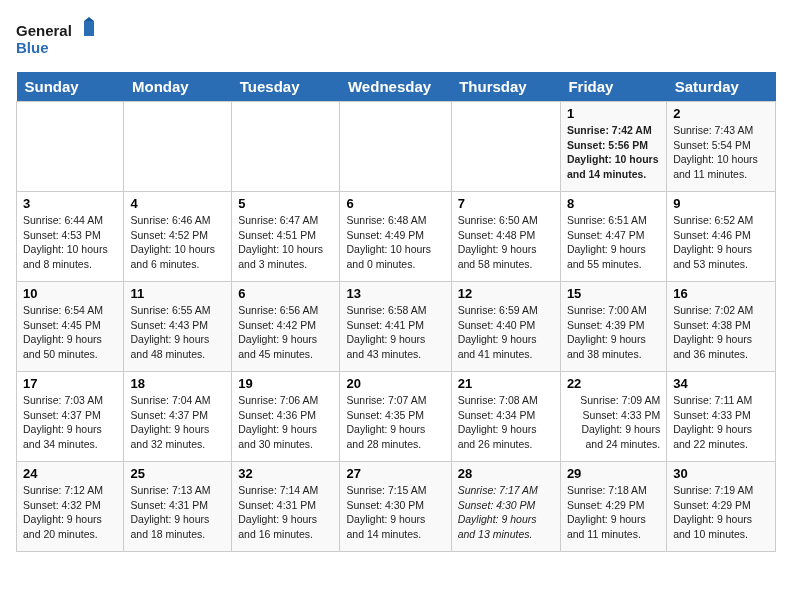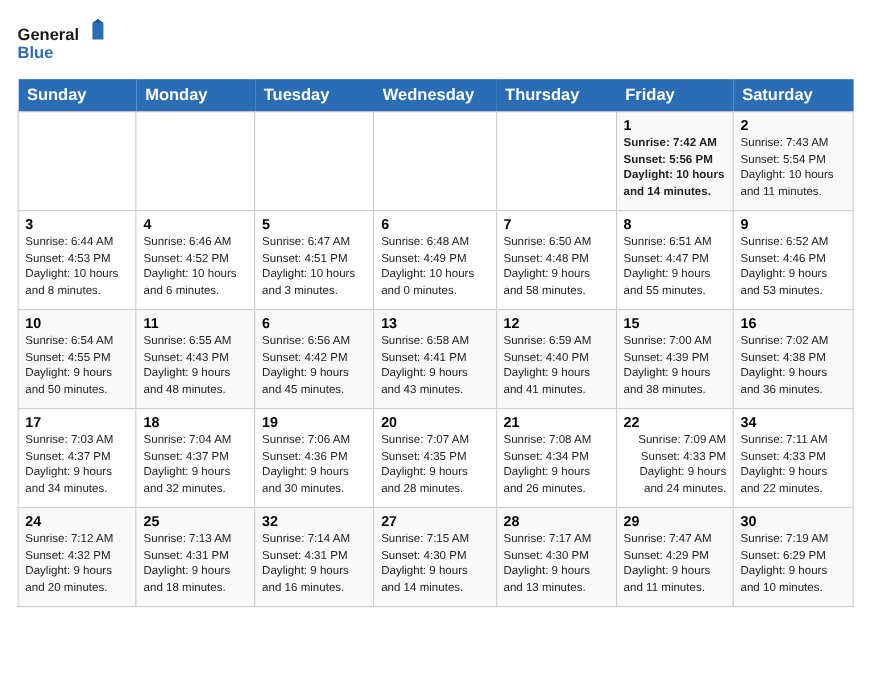--- a/index.html
+++ b/index.html
@@ -163,21 +163,21 @@
           <div class="day-number">9</div>
           <div class="day-info" style="white-space: pre-line;">Sunrise: 6:52 AM
 Sunset: 4:46 PM
 Daylight: 9 hours and 53 minutes.</div>
         </td>
       </tr>
       <tr>
         <td>
           <div class="day-number">10</div>
           <div class="day-info" style="white-space: pre-line;">Sunrise: 6:54 AM
-Sunset: 4:55 PM
+Sunset: 4:45 PM
 Daylight: 9 hours and 50 minutes.</div>
         </td>
         <td>
           <div class="day-number">11</div>
           <div class="day-info" style="white-space: pre-line;">Sunrise: 6:55 AM
 Sunset: 4:43 PM
 Daylight: 9 hours and 48 minutes.</div>
         </td>
         <td>
           <div class="day-number">6</div>
@@ -274,31 +274,31 @@
 Daylight: 9 hours and 16 minutes.</div>
         </td>
         <td>
           <div class="day-number">27</div>
           <div class="day-info" style="white-space: pre-line;">Sunrise: 7:15 AM
 Sunset: 4:30 PM
 Daylight: 9 hours and 14 minutes.</div>
         </td>
         <td>
           <div class="day-number">28</div>
-          <div class="day-info" style="white-space: pre-line;">Sunrise: 7:17 AM
+          <div class="day-info" style="white-space: pre-line; font-style: italic;">Sunrise: 7:17 AM
 Sunset: 4:30 PM
 Daylight: 9 hours and 13 minutes.</div>
         </td>
         <td>
           <div class="day-number">29</div>
-          <div class="day-info" style="white-space: pre-line;">Sunrise: 7:47 AM
+          <div class="day-info" style="white-space: pre-line;">Sunrise: 7:18 AM
 Sunset: 4:29 PM
 Daylight: 9 hours and 11 minutes.</div>
         </td>
         <td>
           <div class="day-number">30</div>
           <div class="day-info" style="white-space: pre-line;">Sunrise: 7:19 AM
-Sunset: 6:29 PM
+Sunset: 4:29 PM
 Daylight: 9 hours and 10 minutes.</div>
         </td>
       </tr>
     </tbody>
 </table>
 
 </body></html>

